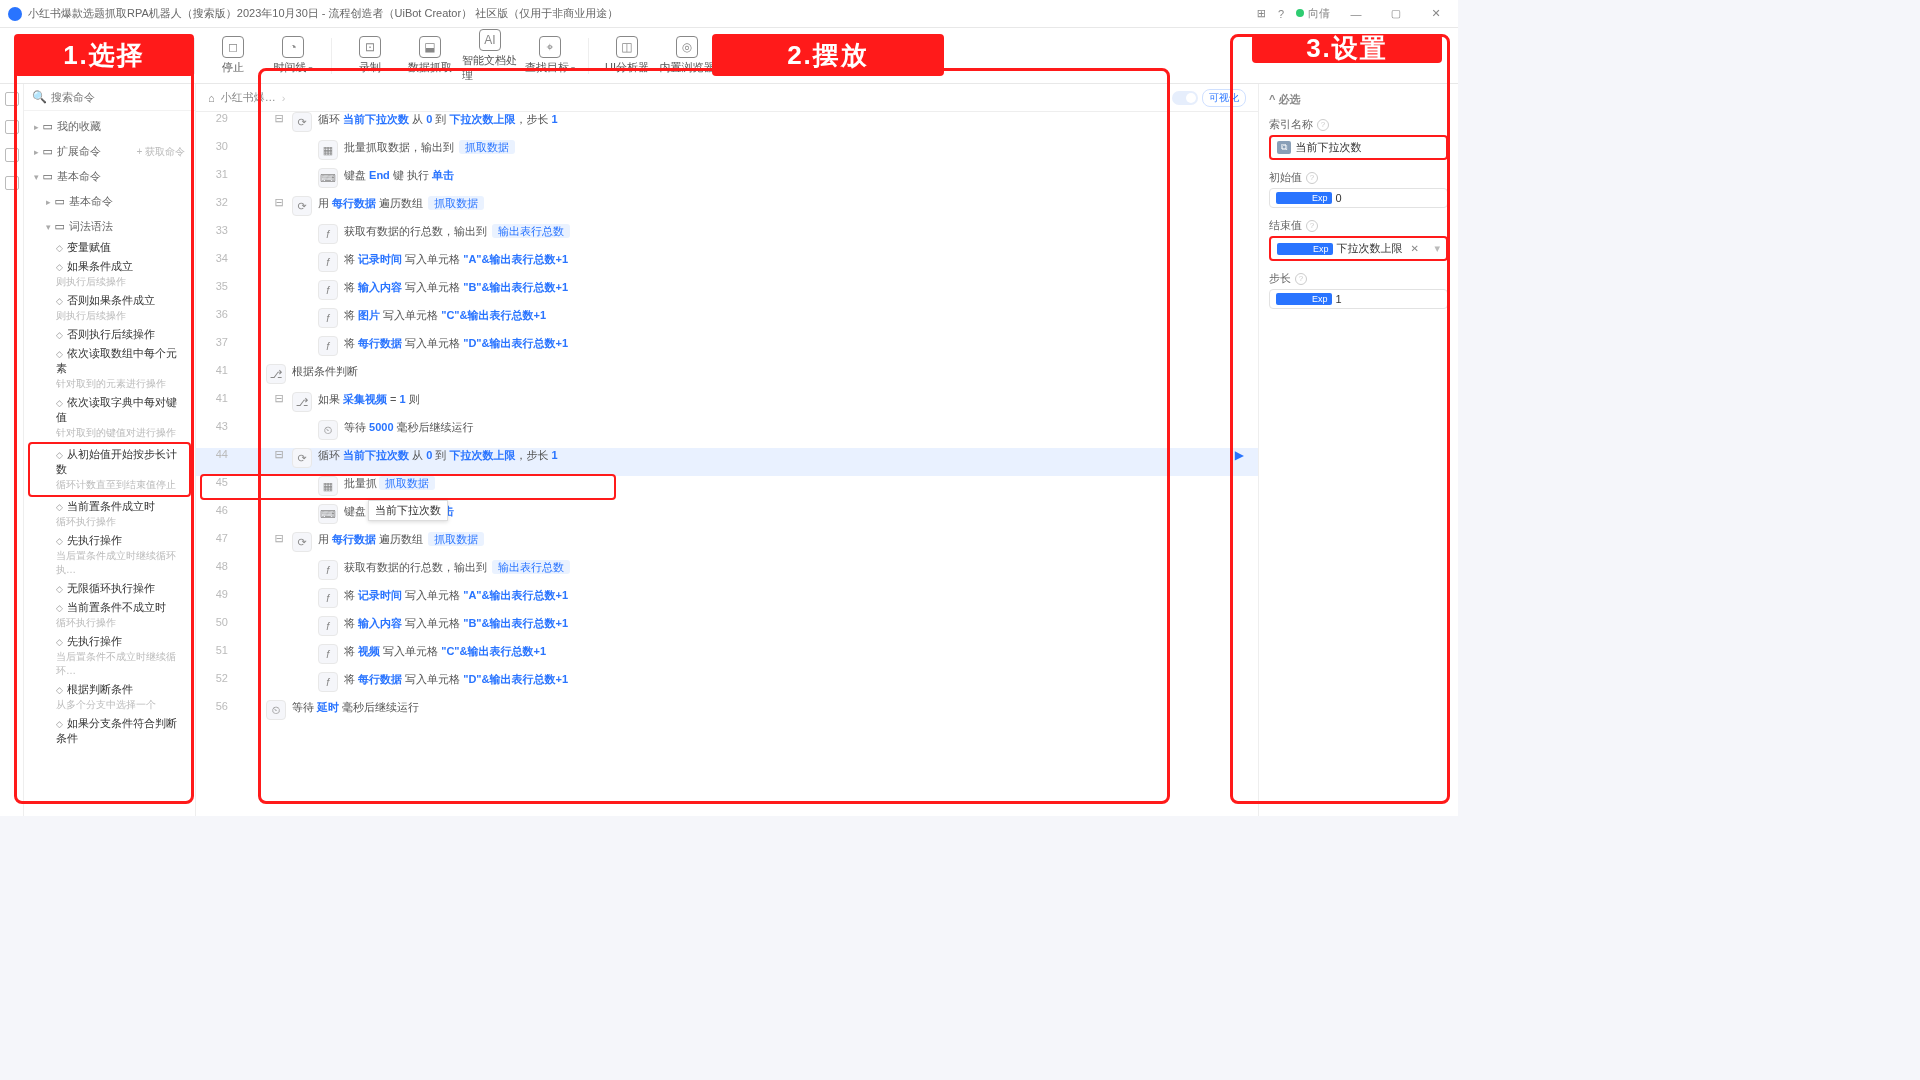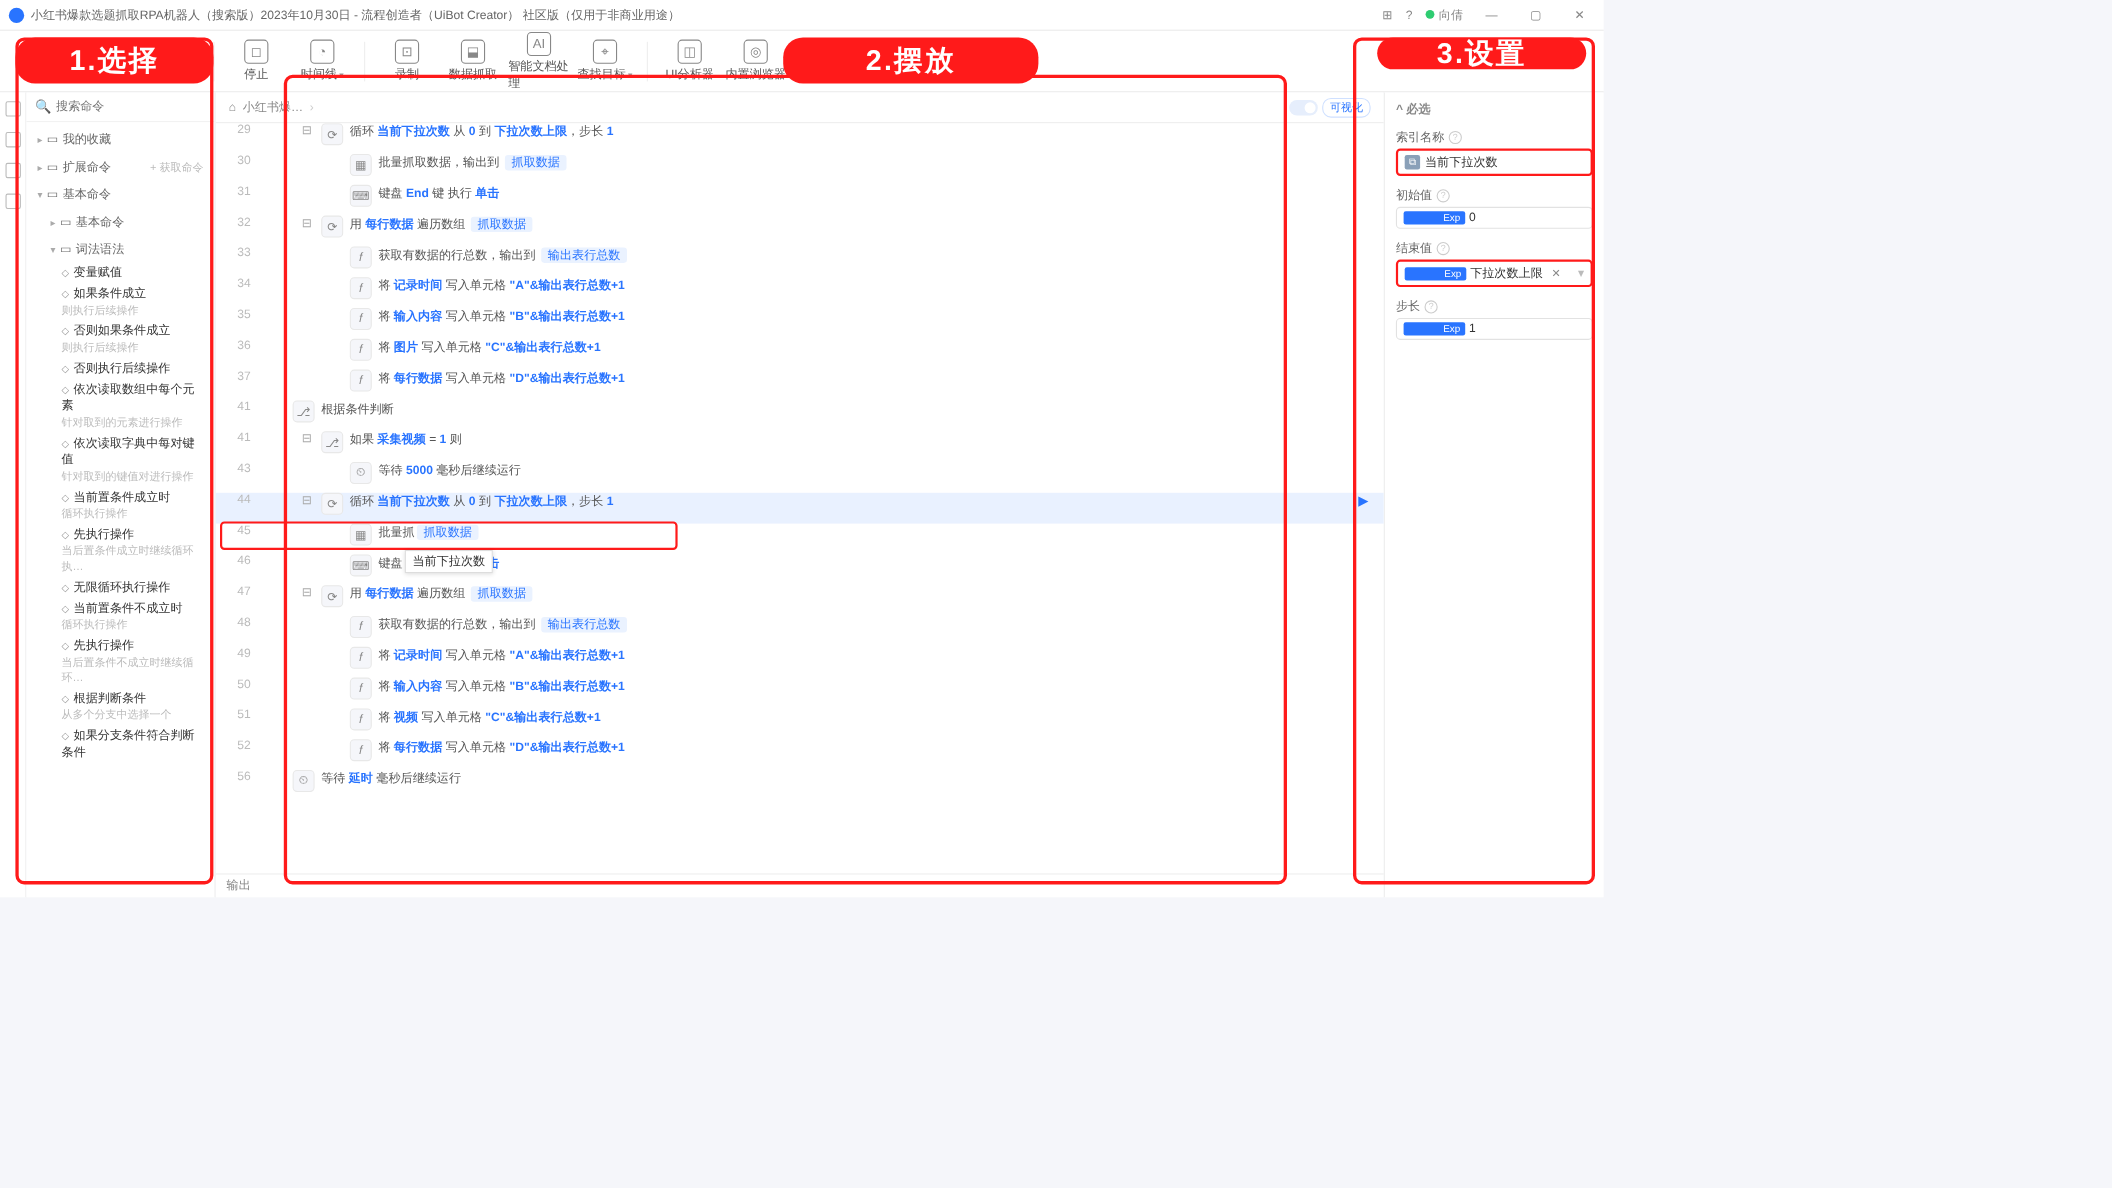--- a/index.html
+++ b/index.html
@@ -69,21 +69,21 @@
 .rp-label { color:#666; display:flex; align-items:center; gap:4px; margin-bottom:3px; }
 .rp-label .q { width:12px;height:12px;border:1px solid #ccc;border-radius:50%;font-size:8px;display:flex;align-items:center;justify-content:center;color:#ccc; }
 .rp-field { border:1px solid #e2e2e2; border-radius:4px; padding:3px 6px; display:flex; align-items:center; gap:4px; background:#fff; }
 .rp-field.hl { border:2px solid #ff1a1a; }
 .rp-tag { background:#2974ff; color:#fff; font-size:9px; padding:1px 4px; border-radius:2px; }
 .rp-tag.exp { background:#2974ff;padding-left:36px; }
 .rp-tag.gray { background:#8aa0b8; }
 .rp-close { margin-left:4px; color:#888; font-size:10px; }
 
 
-.red-label { position:absolute; background:#ff1a1a; color:#fff; font-size:26px; font-weight:700; display:flex; align-items:center; justify-content:center; border-radius:18px; z-index:50; letter-spacing:2px; }
+.red-label { position:absolute; background:#ff1a1a; color:#fff; font-size:26px; font-weight:700; display:flex; align-items:center; justify-content:center; border-radius:4px; z-index:50; letter-spacing:2px; }
 .red-frame { position:absolute; border:3px solid #ff1a1a; border-radius:8px; z-index:40; pointer-events:none; }
 
 .output-bar { height:22px; border-top:1px solid #eee; font-size:11px; color:#888; padding:2px 10px; }
 </style>
 </head>
 <body>
 
 <div class="titlebar">
   <div class="app-icon"></div>
   <div class="title-text">小红书爆款选题抓取RPA机器人（搜索版）2023年10月30日 - 流程创造者（UiBot Creator）  社区版（仅用于非商业用途）</div>
@@ -202,20 +202,24 @@
           <span class="name"><span class="diamond">◇</span>否则执行后续操作</span>
         </div>
         <div class="tree-sub">
           <span class="name"><span class="diamond">◇</span>依次读取数组中每个元素</span>
           <span class="desc">针对取到的元素进行操作</span>
         </div>
         <div class="tree-sub">
           <span class="name"><span class="diamond">◇</span>依次读取字典中每对键值</span>
           <span class="desc">针对取到的键值对进行操作</span>
         </div>
+        <div class="tree-sub highlight">
+          <span class="name"><span class="diamond">◇</span>从初始值开始按步长计数</span>
+          <span class="desc">循环计数直至到结束值停止</span>
+        </div>
         <div class="tree-sub">
           <span class="name"><span class="diamond">◇</span>当前置条件成立时</span>
           <span class="desc">循环执行操作</span>
         </div>
         <div class="tree-sub">
           <span class="name"><span class="diamond">◇</span>先执行操作</span>
           <span class="desc">当后置条件成立时继续循环执…</span>
         </div>
         <div class="tree-sub">
           <span class="name"><span class="diamond">◇</span>无限循环执行操作</span>
@@ -413,21 +417,20 @@
         </div>
         <div class="line">
           <div class="ln">56</div>
           <span style="width: 26px; display: inline-block;"></span>
           <span class="node-icon">⏲</span>
           <span>等待 <span class="token-blue token-bold">延时</span> 毫秒后继续运行</span>
         </div>
         <div class="sel-overlay" style="left: 4px; top: 362px; width: 416px; height: 26px;"></div>
         <div class="tooltip" style="left: 172px; top: 388px;">当前下拉次数</div>
       </div>
-    <div class="output-bar">输出</div>
   </div>
 
   <div class="right-panel">
     <div class="rp-section">^ 必选</div>
     <div>
       <div class="rp-label">
           <span>索引名称</span>
           <span class="q">?</span>
         </div>
       <div class="rp-field hl">

